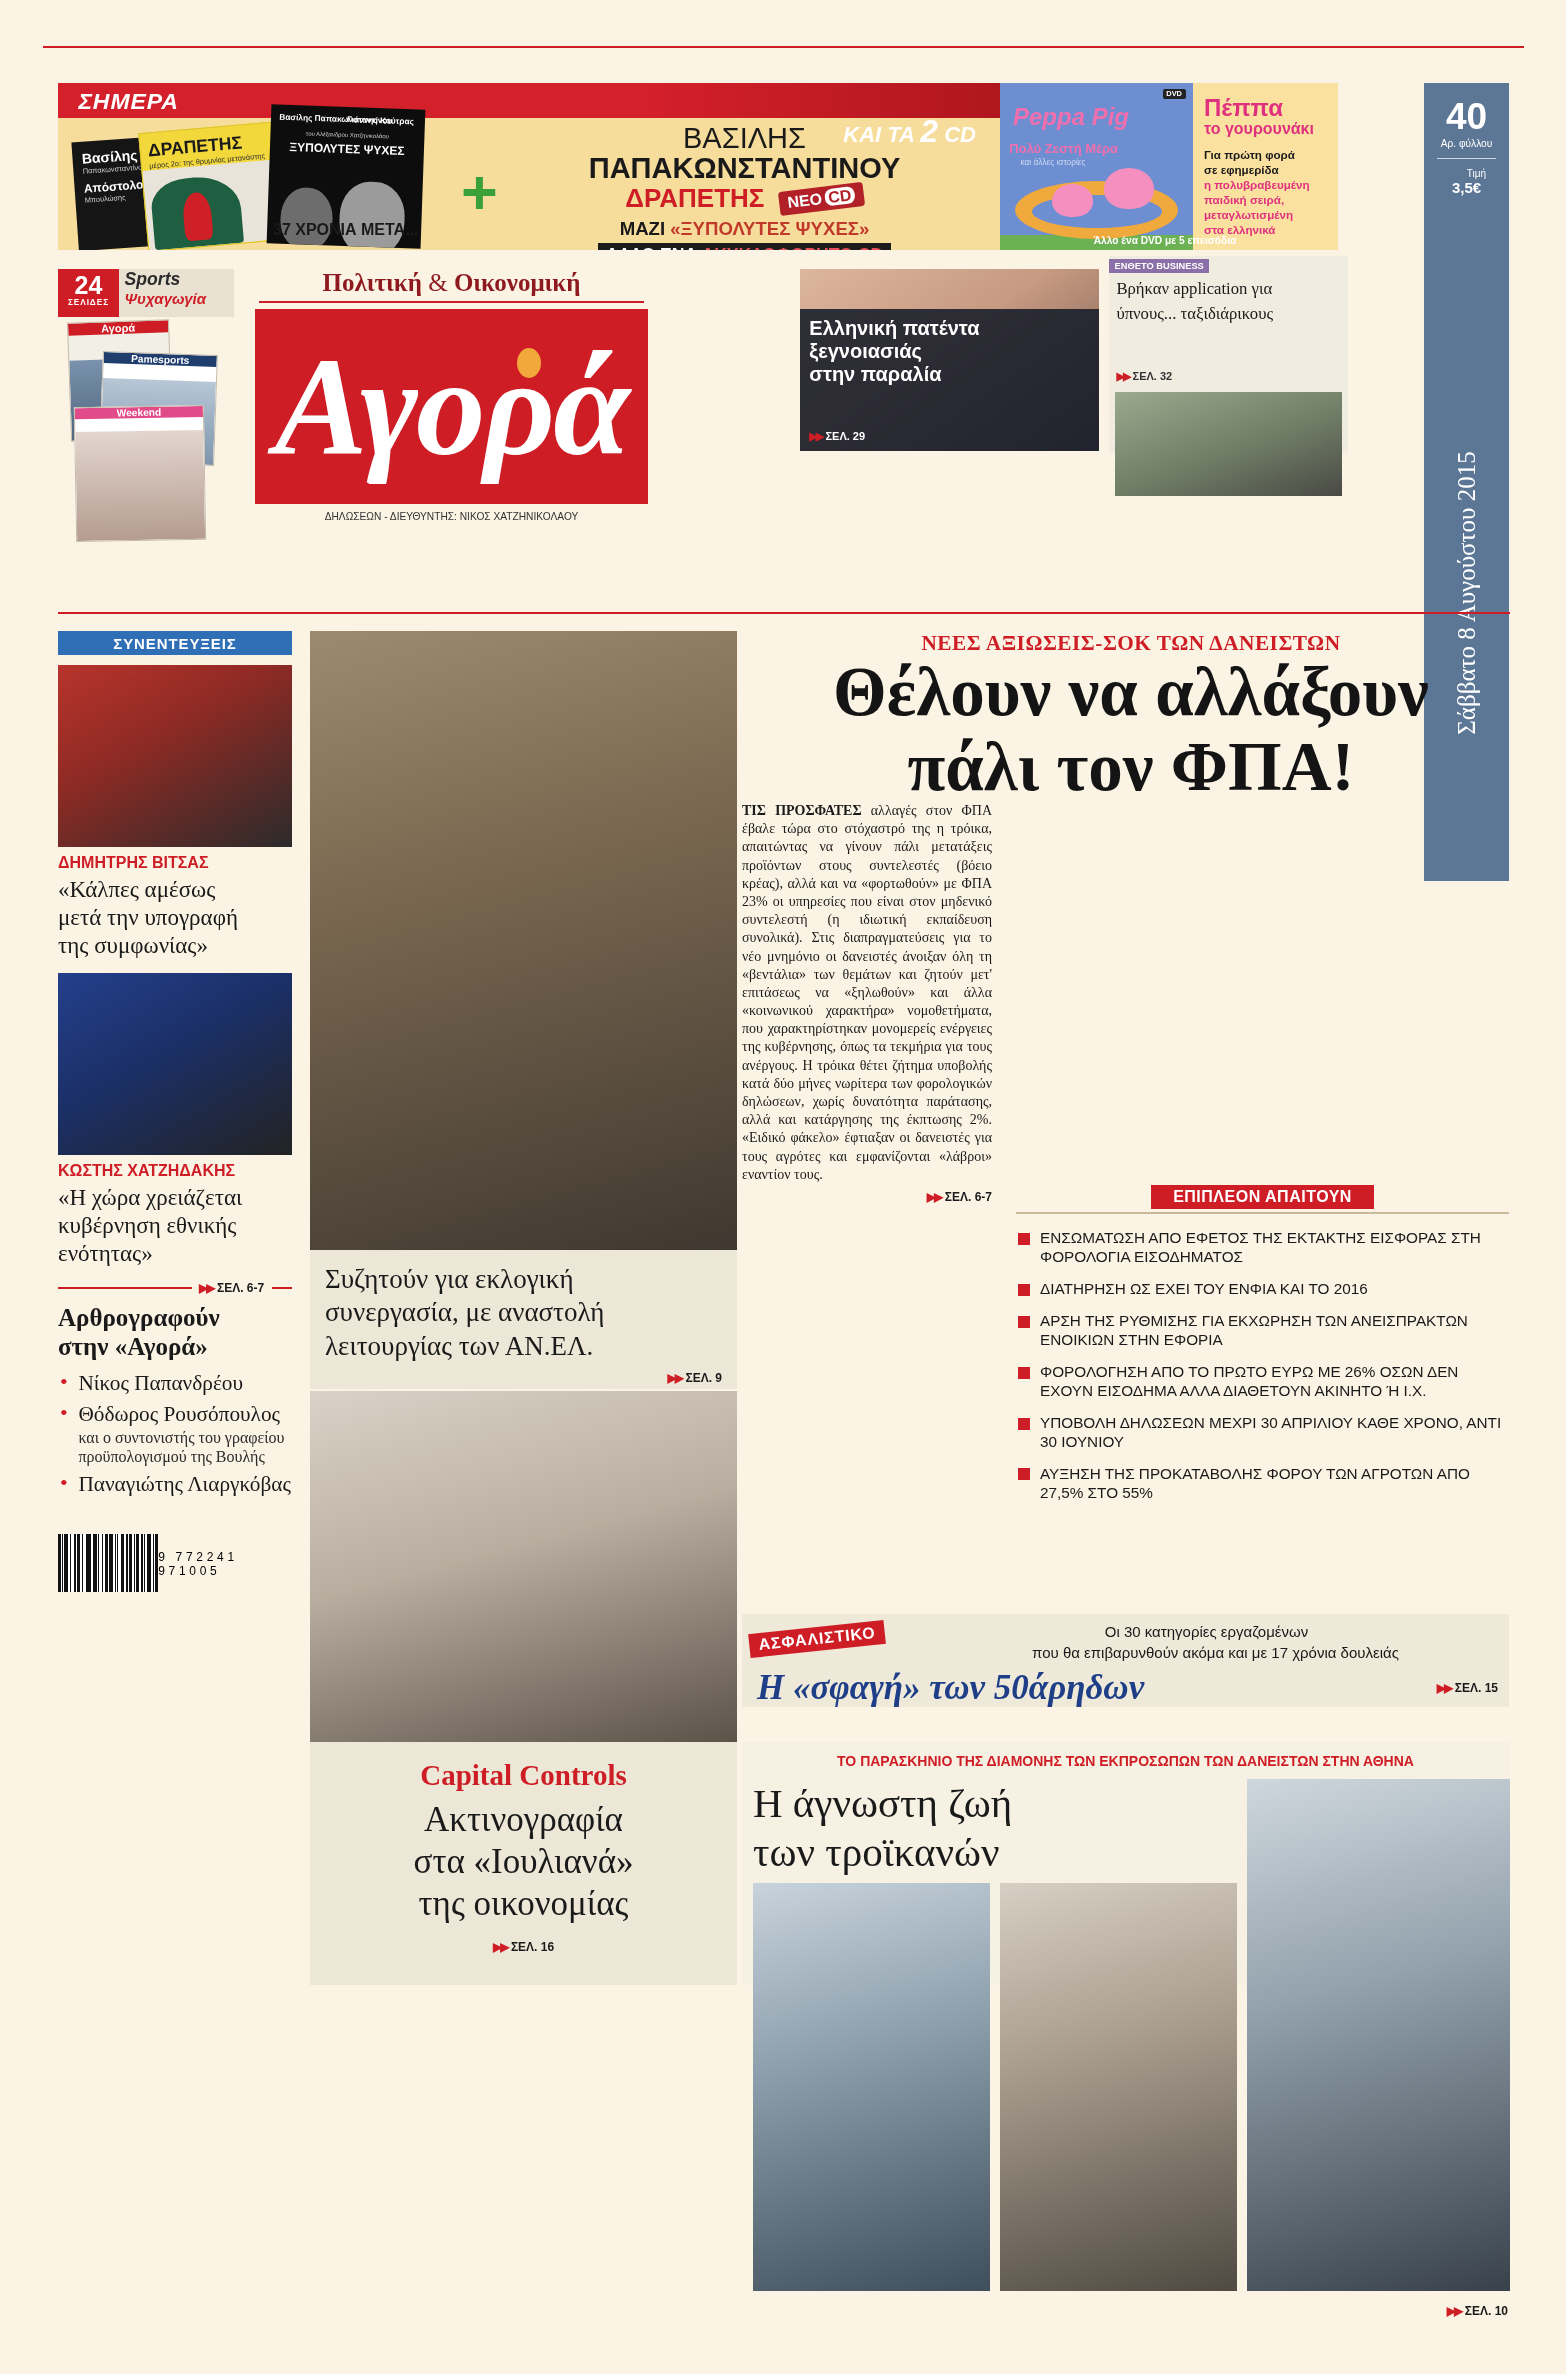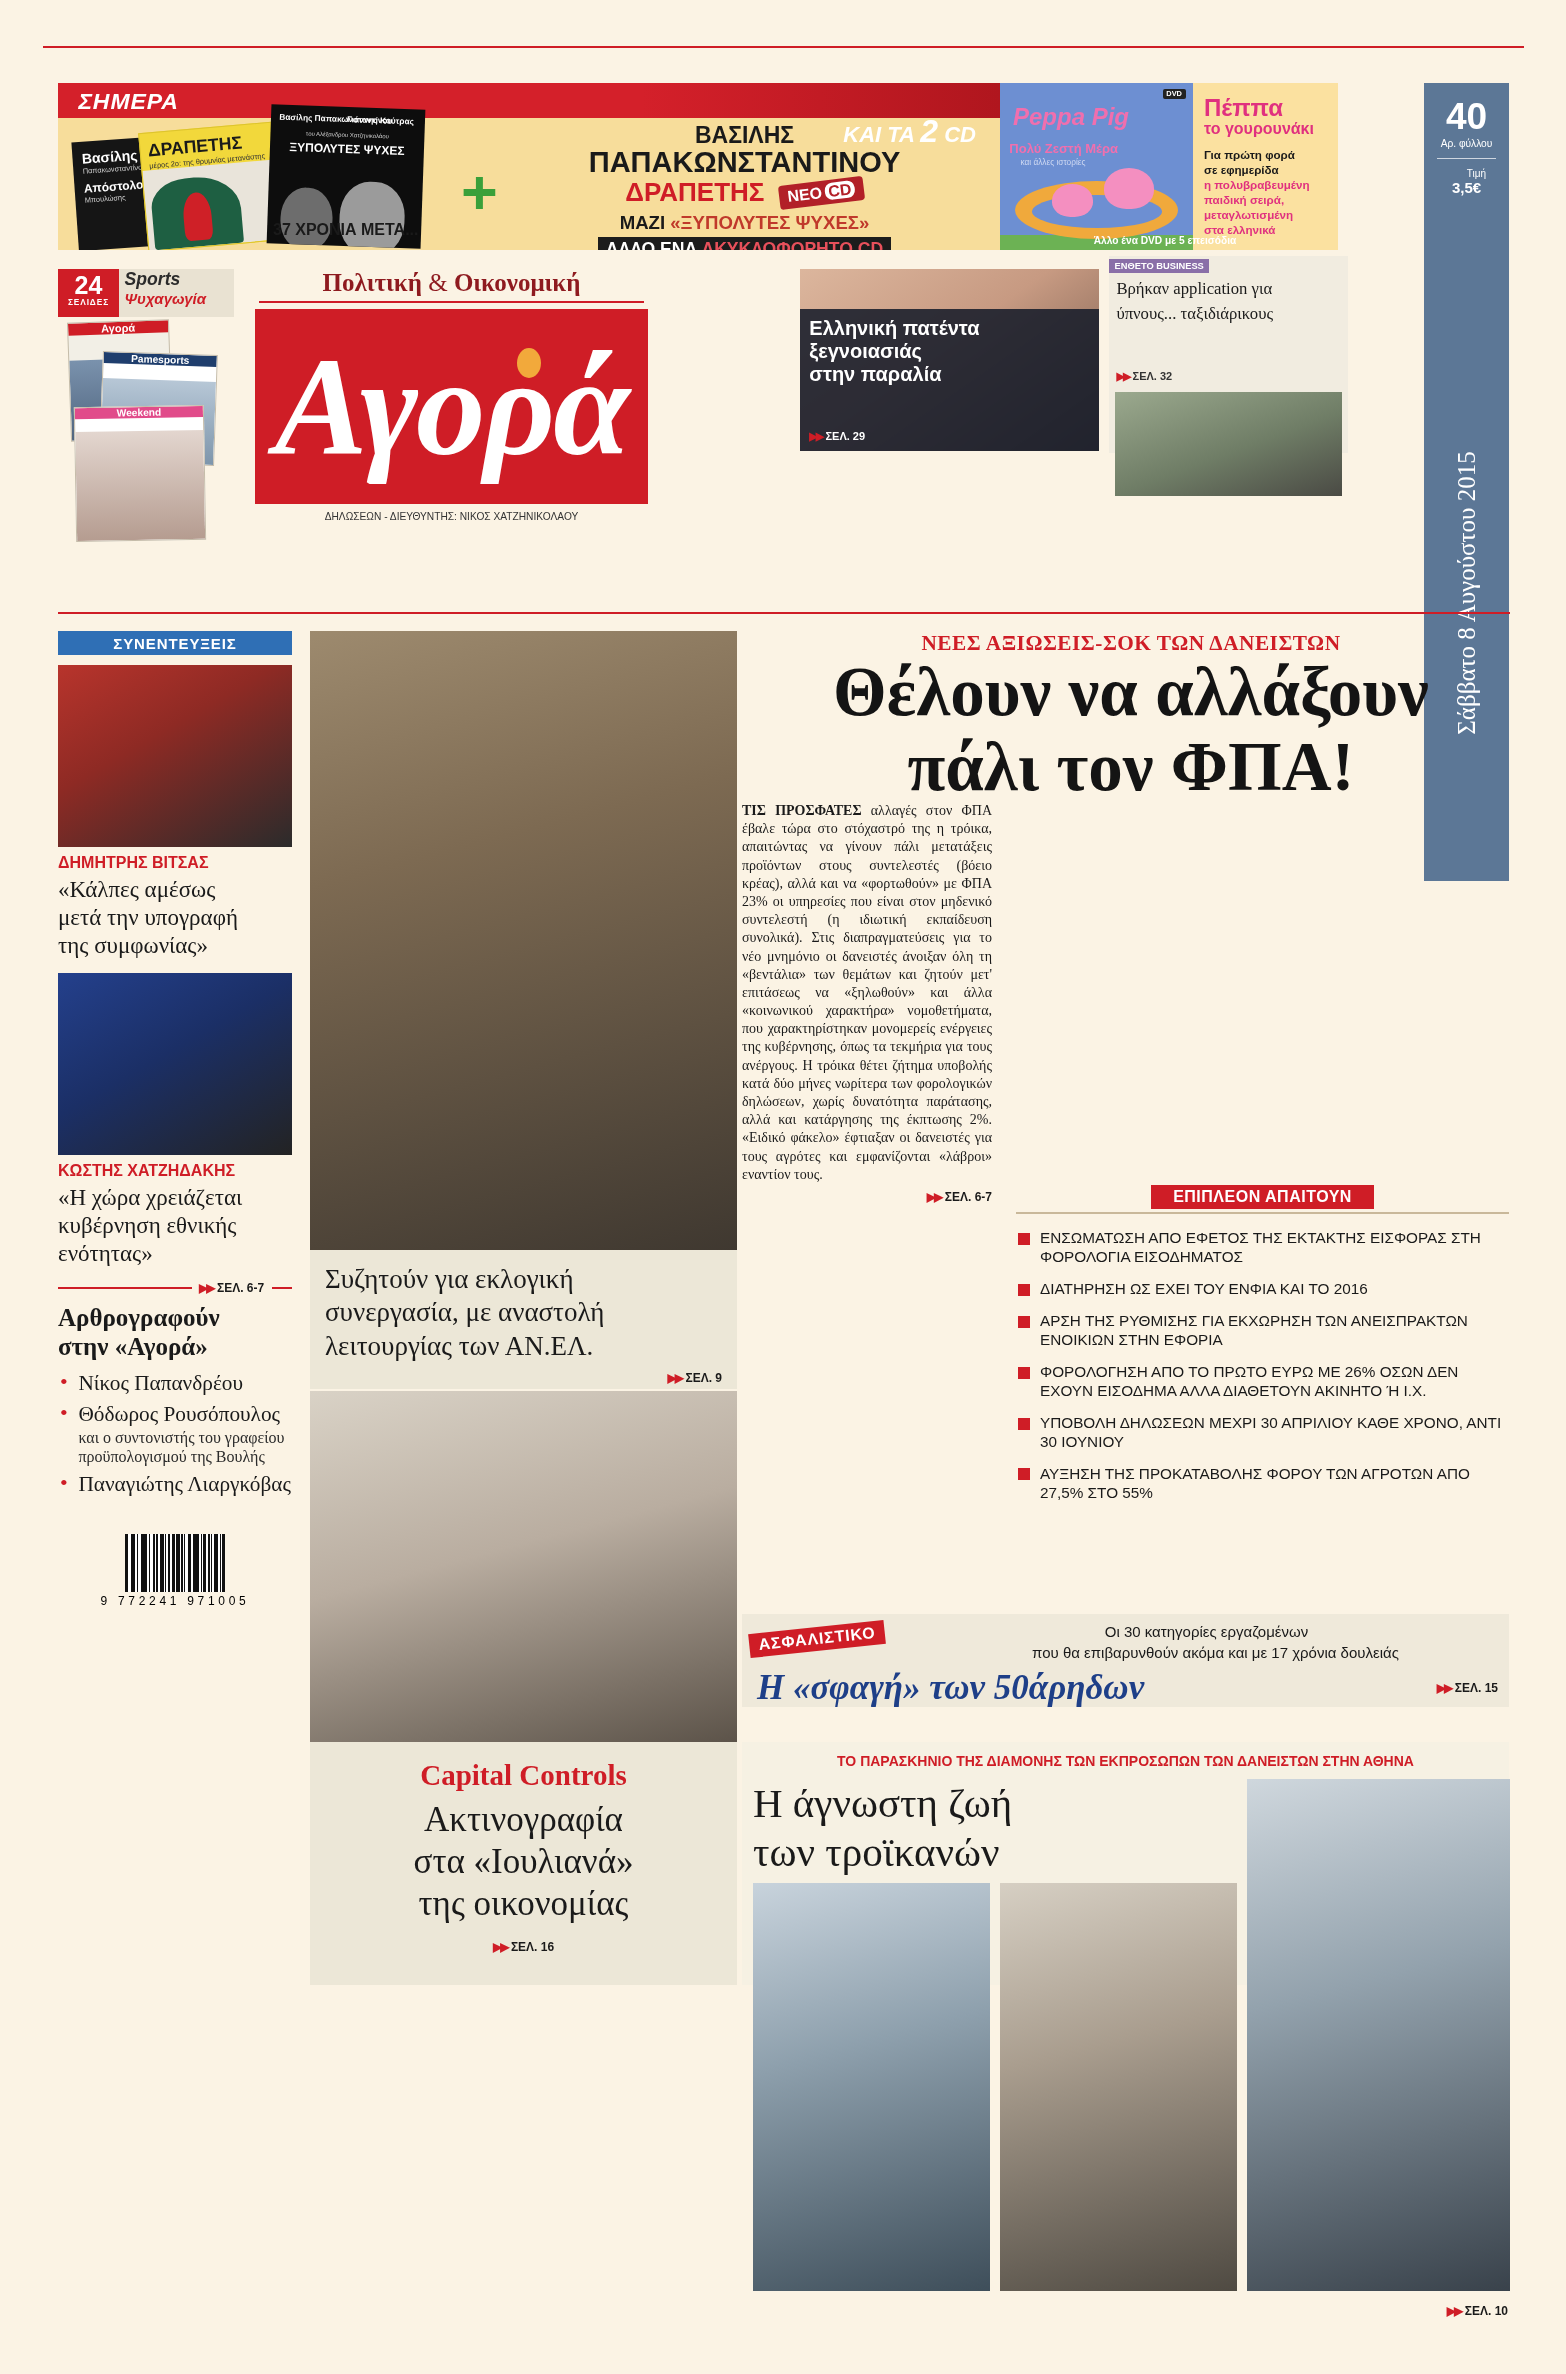--- a/index.html
+++ b/index.html
@@ -16,21 +16,21 @@
   .promo { position: absolute; left: 58px; top: 83px; width: 1280px; height: 167px; display: flex; }
   .promo-left { position: relative; width: 942px; height: 167px; background: #f7dd9b; overflow: hidden; }
   .promo-redbar { position: absolute; left: 0; top: 0; width: 942px; height: 35px;
       background: linear-gradient(90deg,#d4202a 0%, #d4202a 62%, #b0161e 100%); }
   .promo-simera { position: absolute; left: 20.4px; top: 4.6px; color: #fff; font-family:"Liberation Sans",sans-serif;
       font-weight: bold; font-size: 23px; letter-spacing: 0.9px; font-style: italic; }
   .promo-2cd { position: absolute; right: 24px; top: 3.7px; color: #fff; font-family:"Liberation Sans",sans-serif;
       font-weight: bold; font-size: 22px; font-style: italic; margin-top: 26px; }
   .promo-2cd .big { font-size: 32px; }
   .promo-right-text { position: absolute; left: 436px; top: 41px; width: 501px; text-align: center; }
-  .l-vasilis { font-family:"Liberation Sans",sans-serif; font-weight: bold; font-size: 23px; color: #1a1a1a; line-height: 1.0; }
+  .l-vasilis { font-family:"Liberation Sans",sans-serif; font-weight: normal; font-size: 29px; color: #1a1a1a; line-height: 1.0; }
   .l-papak { font-family:"Liberation Sans",sans-serif; font-weight: bold; font-size: 29px; color: #1a1a1a; line-height: 1.05; }
   .l-drapetis { font-family:"Liberation Sans",sans-serif; font-weight: bold; font-size: 26px; color: #cf1d26; display:inline-block; vertical-align: middle;}
   .neo-cd { display:inline-block; background:#b22028; color:#fff; font-family:"Liberation Sans",sans-serif;
       font-weight:bold; font-size:16px; padding:2.8px 8.3px; border-radius:3.7px; transform: rotate(-7deg);
       margin-left: 11px; vertical-align: middle; }
   .neo-cd b { background:#fff; color:#b22028; border-radius:7.4px; padding:0 3.7px; margin-left:2.8px; }
   .l-mazi { font-family:"Liberation Sans",sans-serif; font-weight: bold; font-size: 18.6px; color: #c0392b; margin-top:3.7px; }
   .l-mazi .dark { color:#1a1a1a; }
   .l-allo { background:#1c1c1c; color:#fff; font-family:"Liberation Sans",sans-serif; font-weight:bold;
       font-size: 17.6px; display:inline-block; padding: 1.9px 7.4px; margin-top:2.8px; }
@@ -177,21 +177,21 @@
   .sel-rule .ln { flex:1; height:1.9px; background:#cf1d26; }
   .sel-dark { color:#1a1a1a; font-family:"Liberation Sans",sans-serif; font-size:12px; font-weight:bold;}
   .sel-dark .mark { color:#cf1d26; letter-spacing:-1.9px; }
   .contrib-h { font-family:"Liberation Serif",serif; font-weight:bold; font-size:25px; line-height:1.15;
       color:#1a1a1a; margin-top:9.3px;}
   .contrib-list { margin-top:9.3px; }
   .contrib-list li { list-style:none; font-family:"Liberation Serif",serif; font-size:21.3px; line-height:1.2;
       color:#1a1a1a; position:relative; padding-left:20.4px; margin-bottom:5.6px;}
   .contrib-list li:before { content:"•"; color:#cf1d26; position:absolute; left:1.9px; top:-1.9px; font-size:22px;}
   .contrib-list li .sm { display:block; font-size:16px; line-height:1.2; color:#2b2b2b; }
-  .barcode { margin-top:37px; display:flex; flex-direction:column; align-items:center;}
+  .barcode { margin-top:37px; display:flex; align-items:center;}
   .bars { display:flex; gap:0; height:58px; align-items:flex-end; }
   .bars i { display:block; background:#111; height:58px; }
   .bc-num { font-family:"Liberation Sans",sans-serif; font-size:12px; letter-spacing:3.7px; margin-top:1.9px;}
 
   
   .centerphoto { position:absolute; left: 310px; top: 631px; width: 427px; height: 620px;
       background: linear-gradient(165deg,#9d8a6e 0%, #7d6a52 35%, #3f3830 100%); }
   .centercap { position:absolute; left:310px; top: 1250px; width:427px; height:139px; background:#ece7d7; padding:13px 15px;}
   .centercap .t { font-family:"Liberation Serif",serif; font-size:27px; line-height:1.24; color:#1a1a1a;}
   .centercap .selrow { text-align:right; margin-top:5.6px; }

